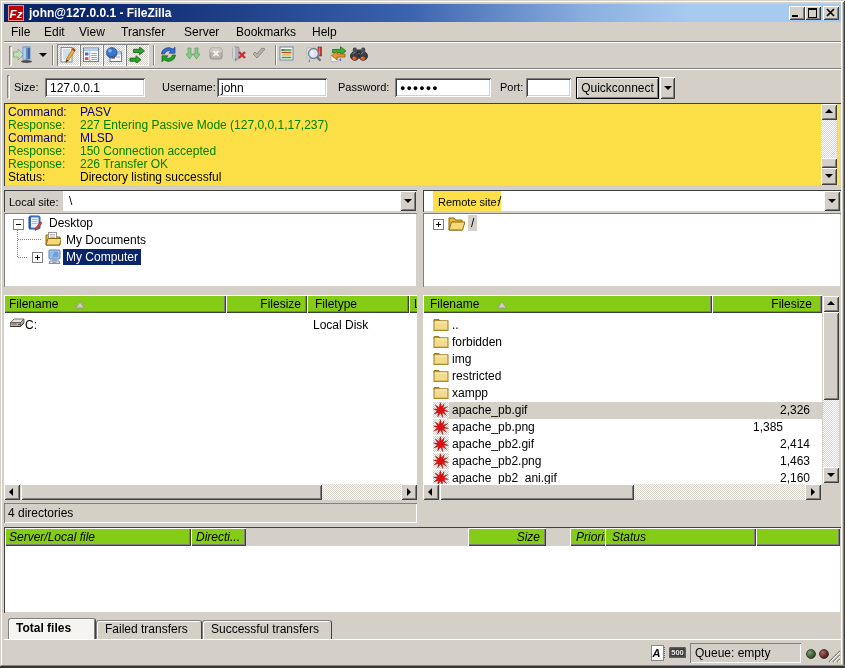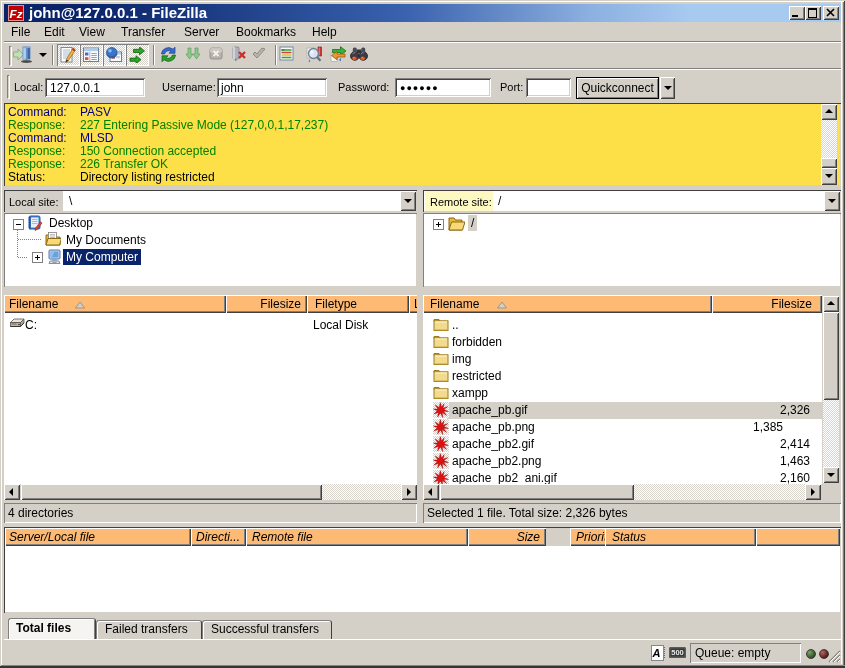--- a/index.html
+++ b/index.html
@@ -5,21 +5,21 @@
   html,body{margin:0;padding:0;}
   body{width:845px;height:668px;overflow:hidden;font-family:"Liberation Sans",sans-serif;font-size:12px;color:#000;}
   #win{position:relative;width:845px;height:668px;background:#d4d0c8;
     box-shadow: inset 1px 1px 0 #d4d0c8, inset -1px -1px 0 #404040,
                 inset 2px 2px 0 #ffffff, inset -2px -2px 0 #808080,
                 inset 3px 3px 0 #d4d0c8, inset -3px -3px 0 #d4d0c8;}
   .ab{position:absolute;}
   .raised{background:#d4d0c8;box-shadow: inset 1px 1px 0 #ffffff, inset -1px -1px 0 #404040, inset 2px 2px 0 #d4d0c8, inset -2px -2px 0 #808080;}
   .sunkenw{background:#fff;box-shadow: inset 1px 1px 0 #808080, inset -1px -1px 0 #ffffff, inset 2px 2px 0 #404040, inset -2px -2px 0 #d4d0c8;}
   .sunken1{box-shadow: inset 1px 1px 0 #808080, inset -1px -1px 0 #ffffff;}
-  .hdr{background:#fdba74;box-shadow: inset 1px 1px 0 #ffffff, inset -1px -1px 0 #404040, inset -2px -2px 0 #808080;overflow:hidden;}
+  .hdr{background:#84cc16;box-shadow: inset 1px 1px 0 #ffffff, inset -1px -1px 0 #404040, inset -2px -2px 0 #808080;overflow:hidden;}
   .etchh{border-top:1px solid #808080;border-bottom:1px solid #ffffff;height:0;}
   .etchv{border-left:1px solid #808080;border-right:1px solid #ffffff;width:0;}
   .grip{border-left:1px solid #808080;border-top:1px solid #808080;border-right:1px solid #ffffff;border-bottom:1px solid #ffffff;width:1px;}
   .checker{background-image:conic-gradient(#ffffff 25%, #d4d0c8 0 50%, #ffffff 0 75%, #d4d0c8 0);background-size:2px 2px;}
   .track{background-image:conic-gradient(#ffffff 25%, #d9d5cd 0 50%, #ffffff 0 75%, #d9d5cd 0);background-size:2px 2px;}
   .t{white-space:nowrap;}
   .arrU{width:0;height:0;border-left:4px solid transparent;border-right:4px solid transparent;border-bottom:4px solid #000;}
   .arrD{width:0;height:0;border-left:4px solid transparent;border-right:4px solid transparent;border-top:4px solid #000;}
   .arrL{width:0;height:0;border-top:4px solid transparent;border-bottom:4px solid transparent;border-right:4px solid #000;}
   .arrR{width:0;height:0;border-top:4px solid transparent;border-bottom:4px solid transparent;border-left:4px solid #000;}
@@ -28,21 +28,21 @@
 </head>
 <body>
 <div id="win">
 
   <div class="ab" style="left:4px;top:4px;width:837px;height:18px;background:linear-gradient(90deg,#0a246a 0%,#0a246a 10%,#3a62ae 48%,#8cb0e0 70%,#a6caf0 82%);">
     <svg class="ab" style="left:4px;top:1px" width="16" height="16" viewBox="0 0 16 16">
       <rect x="0" y="0" width="16" height="16" fill="#c00000"></rect>
       <rect x="0.5" y="0.5" width="15" height="15" fill="none" stroke="#e09090" stroke-width="1"></rect>
       <text x="8" y="12.5" font-family="Liberation Sans" font-size="11.5" font-style="italic" font-weight="bold" fill="#fff" text-anchor="middle">Fz</text>
     </svg>
-    <div class="ab t" style="left:25px;top:1px;height:16px;line-height:16px;color:#fff;font-weight:bold;font-size:15px;">john@127.0.0.1 - FileZilla</div>
+    <div class="ab t" style="left:25px;top:1px;height:16px;line-height:16px;color:#fff;font-weight:bold;font-size:12px;">john@127.0.0.1 - FileZilla</div>
     <div class="ab raised" style="left:785px;top:2px;width:16px;height:14px;">
       <div class="ab" style="left:3px;top:9px;width:6px;height:2px;background:#000;"></div>
     </div>
     <div class="ab raised" style="left:801px;top:2px;width:16px;height:14px;">
       <div class="ab" style="left:3px;top:2px;width:7px;height:7px;border:1px solid #000;border-top-width:2px;"></div>
     </div>
     <div class="ab raised" style="left:819px;top:2px;width:16px;height:14px;">
       <svg class="ab" style="left:3px;top:2px" width="9" height="9" viewBox="0 0 9 9">
           <path d="M1 1 L8 8 M8 1 L1 8" stroke="#000" stroke-width="1.6"></path>
         </svg>
@@ -182,21 +182,21 @@
       <ellipse cx="3.8" cy="11.8" rx="0.9" ry="0.7" fill="#f08860"></ellipse>
       <ellipse cx="12.2" cy="11.8" rx="0.9" ry="0.7" fill="#f08860"></ellipse>
       <path d="M2.6 8.2 a2.8 2.8 0 0 1 2.6 -1.6" stroke="#8a8a94" stroke-width="0.9" fill="none"></path>
       <path d="M11 8.2 a2.8 2.8 0 0 1 2.6 -1.6" stroke="#8a8a94" stroke-width="0.9" fill="none"></path>
     </svg>
   </div>
   <div class="ab etchh" style="left:4px;top:68px;width:837px;"></div>
 
   <div class="ab" style="left:4px;top:70px;width:837px;height:31px;">
     <div class="ab grip" style="left:3px;top:5px;height:22px;"></div>
-    <div class="ab t" style="left:10px;top:11px;font-size:11px;">Local:</div>
+    <div class="ab t" style="left:10px;top:11px;font-size:11px;">Size:</div>
     <div class="ab sunkenw" style="left:41px;top:8px;width:100px;height:19px;">
         <div class="ab t" style="left:5px;top:3px;">127.0.0.1</div>
       </div>
     <div class="ab t" style="left:158px;top:11px;font-size:11px;">Username:</div>
     <div class="ab sunkenw" style="left:213px;top:8px;width:110px;height:19px;">
         <div class="ab t" style="left:4px;top:3px;">john</div>
       </div>
     <div class="ab t" style="left:334px;top:11px;font-size:11px;">Password:</div>
     <div class="ab sunkenw" style="left:391px;top:8px;width:96px;height:19px;">
         <div class="ab t" style="left:5px;top:5px;font-size:9px;letter-spacing:1px;">●●●●●●</div>
@@ -216,21 +216,21 @@
       <div class="ab t" style="left:76px;top:2px;color:#000080;">PASV</div>
     <div class="ab t" style="left:4px;top:15px;color:#008000;">Response:</div>
       <div class="ab t" style="left:76px;top:15px;color:#008000;">227 Entering Passive Mode (127,0,0,1,17,237)</div>
     <div class="ab t" style="left:4px;top:28px;color:#000080;">Command:</div>
       <div class="ab t" style="left:76px;top:28px;color:#000080;">MLSD</div>
     <div class="ab t" style="left:4px;top:41px;color:#008000;">Response:</div>
       <div class="ab t" style="left:76px;top:41px;color:#008000;">150 Connection accepted</div>
     <div class="ab t" style="left:4px;top:54px;color:#008000;">Response:</div>
       <div class="ab t" style="left:76px;top:54px;color:#008000;">226 Transfer OK</div>
     <div class="ab t" style="left:4px;top:67px;">Status:</div>
-      <div class="ab t" style="left:76px;top:67px;">Directory listing restricted</div>
+      <div class="ab t" style="left:76px;top:67px;">Directory listing successful</div>
     <div class="ab" style="left:817px;top:1px;width:16px;height:81px;">
       <div class="ab raised" style="left:0;top:0;width:16px;height:16px;">
           <div class="ab arrU" style="left:4px;top:5px;"></div>
         </div>
       <div class="ab track" style="left:0;top:16px;width:16px;height:38px;"></div>
       <div class="ab raised" style="left:0;top:54px;width:16px;height:10px;"></div>
       <div class="ab raised" style="left:0;top:64px;width:16px;height:17px;">
           <div class="ab arrD" style="left:4px;top:6px;"></div>
         </div>
     </div>
@@ -240,21 +240,21 @@
     <div class="ab" style="left:1px;top:1px;width:58px;height:20px;background:#d4d0c8;">
         <div class="ab t" style="left:4px;top:5px;font-size:11px;">Local site:</div>
       </div>
     <div class="ab t" style="left:65px;top:4px;">\</div>
     <div class="ab raised" style="left:396px;top:1px;width:16px;height:20px;">
         <div class="ab arrD" style="left:4px;top:8px;"></div>
       </div>
   </div>
 
   <div class="ab" style="left:423px;top:190px;width:418px;height:22px;box-shadow:inset 1px 1px 0 #404040, inset -1px -1px 0 #d4d0c8;background:#fff;">
-    <div class="ab" style="left:2px;top:1px;width:68px;height:20px;background:#fef9c3;">
+    <div class="ab" style="left:10px;top:1px;width:68px;height:20px;background:#fde047;">
         <div class="ab t" style="left:5px;top:5px;font-size:11px;">Remote site:</div>
       </div>
     <div class="ab t" style="left:75px;top:4px;">/</div>
     <div class="ab raised" style="left:401px;top:1px;width:16px;height:20px;">
         <div class="ab arrD" style="left:4px;top:8px;"></div>
       </div>
   </div>
 
   <div class="ab" style="left:4px;top:213px;width:413px;height:74px;background:#fff;box-shadow:inset 1px 1px 0 #808080, inset -1px -1px 0 #d4d0c8;">
     <div class="ab" style="left:13px;top:15px;width:1px;height:29px;background-image:linear-gradient(#808080 50%,transparent 0);background-size:1px 2px;"></div>
@@ -462,34 +462,28 @@
     <div class="ab raised" style="left:0;top:0;width:16px;height:16px;">
         <div class="ab arrL" style="left:5px;top:4px;"></div>
       </div>
     <div class="ab raised" style="left:17px;top:0;width:194px;height:16px;"></div>
     <div class="ab track" style="left:211px;top:0;width:171px;height:16px;"></div>
     <div class="ab raised" style="left:382px;top:0;width:16px;height:16px;">
         <div class="ab arrR" style="left:6px;top:4px;"></div>
       </div>
   </div>
 
-  <div class="ab sunken1" style="left:423px;top:503px;width:418px;height:20px;background:#d4d0c8;">
-    <div class="ab t" style="left:4px;top:3px;">Selected 1 file. Total size: 2,326 bytes</div>
-  </div>
 
   <div class="ab" style="left:4px;top:527px;width:837px;height:86px;background:#fff;box-shadow:inset 1px 1px 0 #404040, inset -1px -1px 0 #d4d0c8;font-style:italic;">
     <div class="ab" style="left:1px;top:1px;width:835px;height:18px;background:#d4d0c8;overflow:hidden;">
       <div class="ab hdr" style="left:0px;top:0px;width:186px;height:18px;">
           <div class="ab t" style="left:4px;top:2px;">Server/Local file</div>
         </div>
       <div class="ab hdr" style="left:186px;top:0px;width:55px;height:18px;">
           <div class="ab t" style="left:5px;top:2px;">Directi...</div>
-        </div>
-      <div class="ab hdr" style="left:241px;top:0px;width:222px;height:18px;">
-          <div class="ab t" style="left:6px;top:2px;">Remote file</div>
         </div>
       <div class="ab hdr" style="left:463px;top:0px;width:78px;height:18px;">
           <div class="ab t" style="right:6px;top:2px;">Size</div>
         </div>
       <div class="ab hdr" style="left:565px;top:0px;width:56px;height:18px;">
           <div class="ab t" style="left:6px;top:2px;">Priority</div>
         </div>
       <div class="ab hdr" style="left:600px;top:0px;width:151px;height:18px;">
           <div class="ab t" style="left:7px;top:2px;">Status</div>
         </div>

